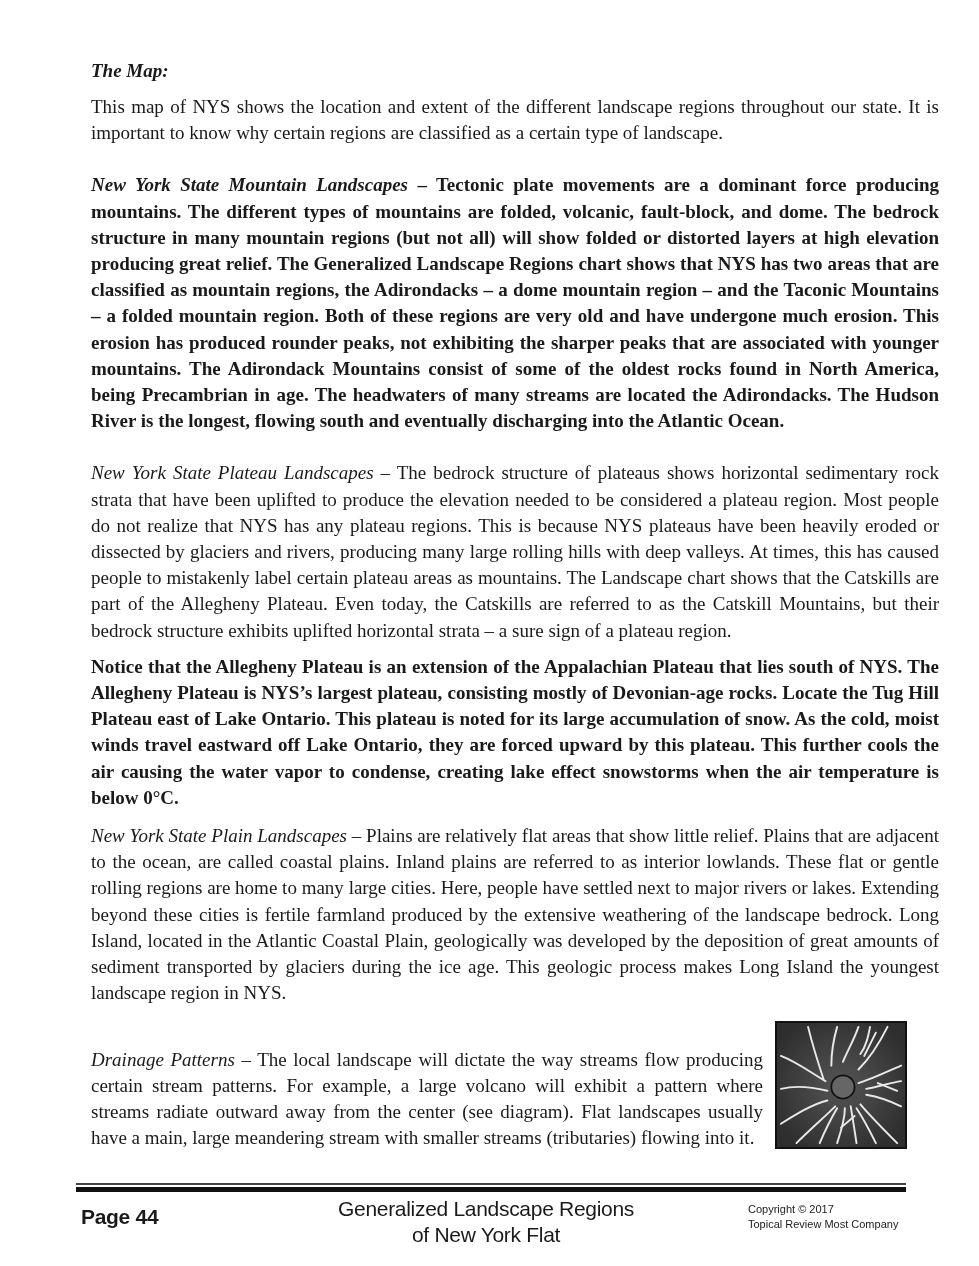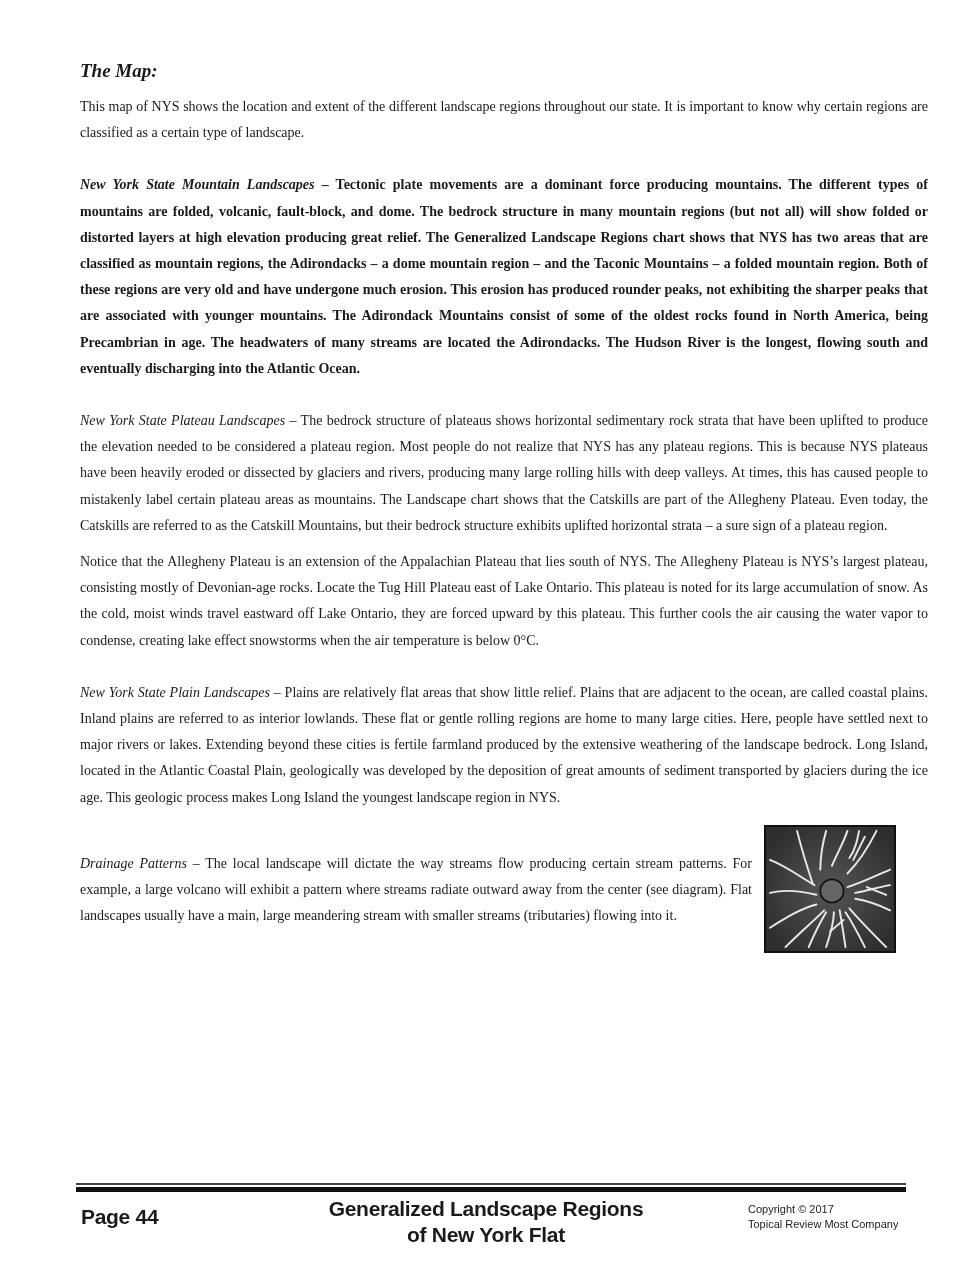--- a/index.html
+++ b/index.html
@@ -10,41 +10,41 @@
     body {
       width: 979px;
       height: 1266px;
       position: relative;
       overflow: hidden;
       color: #1a1a1a;
       font-family: "Liberation Serif", "DejaVu Serif", serif;
     }
     .page {
       position: absolute;
-      left: 80px;
+      left: 91px;
       top: 58px;
       width: 848px;
     }
     .heading {
       font-size: 19px;
       font-weight: bold;
       font-style: italic;
       margin: 0 0 10px 0;
       line-height: 26px;
     }
     p {
       margin: 0;
-      font-size: 14px;
+      font-size: 19px;
       line-height: 26.2px;
       text-align: justify;
     }
     .para-intro { margin-bottom: 26px; }
     .para-mountain { margin-bottom: 26px; font-weight: bold; }
     .para-plateau { margin-bottom: 10px; }
-    .para-notice { margin-bottom: 26px; }
+    .para-notice { margin-bottom: 12px; font-weight: bold; }
     .para-plain { margin-bottom: 40px; }
     .lead {
       font-style: italic;
     }
     .drain-wrap {
       position: relative;
       width: 848px;
     }
     .drain-text {
       width: 672px;
@@ -95,21 +95,21 @@
       font-weight: bold;
       letter-spacing: -0.3px;
     }
     .footer-title {
       position: absolute;
       left: 210px;
       width: 400px;
       top: 0px;
       text-align: center;
       font-size: 21px;
-      font-weight: bold;
+      font-weight: normal;
       line-height: 26px;
       letter-spacing: -0.3px;
     }
     .copyright {
       position: absolute;
       left: 672px;
       top: 6px;
       font-size: 11px;
       line-height: 15px;
       color: #222;

